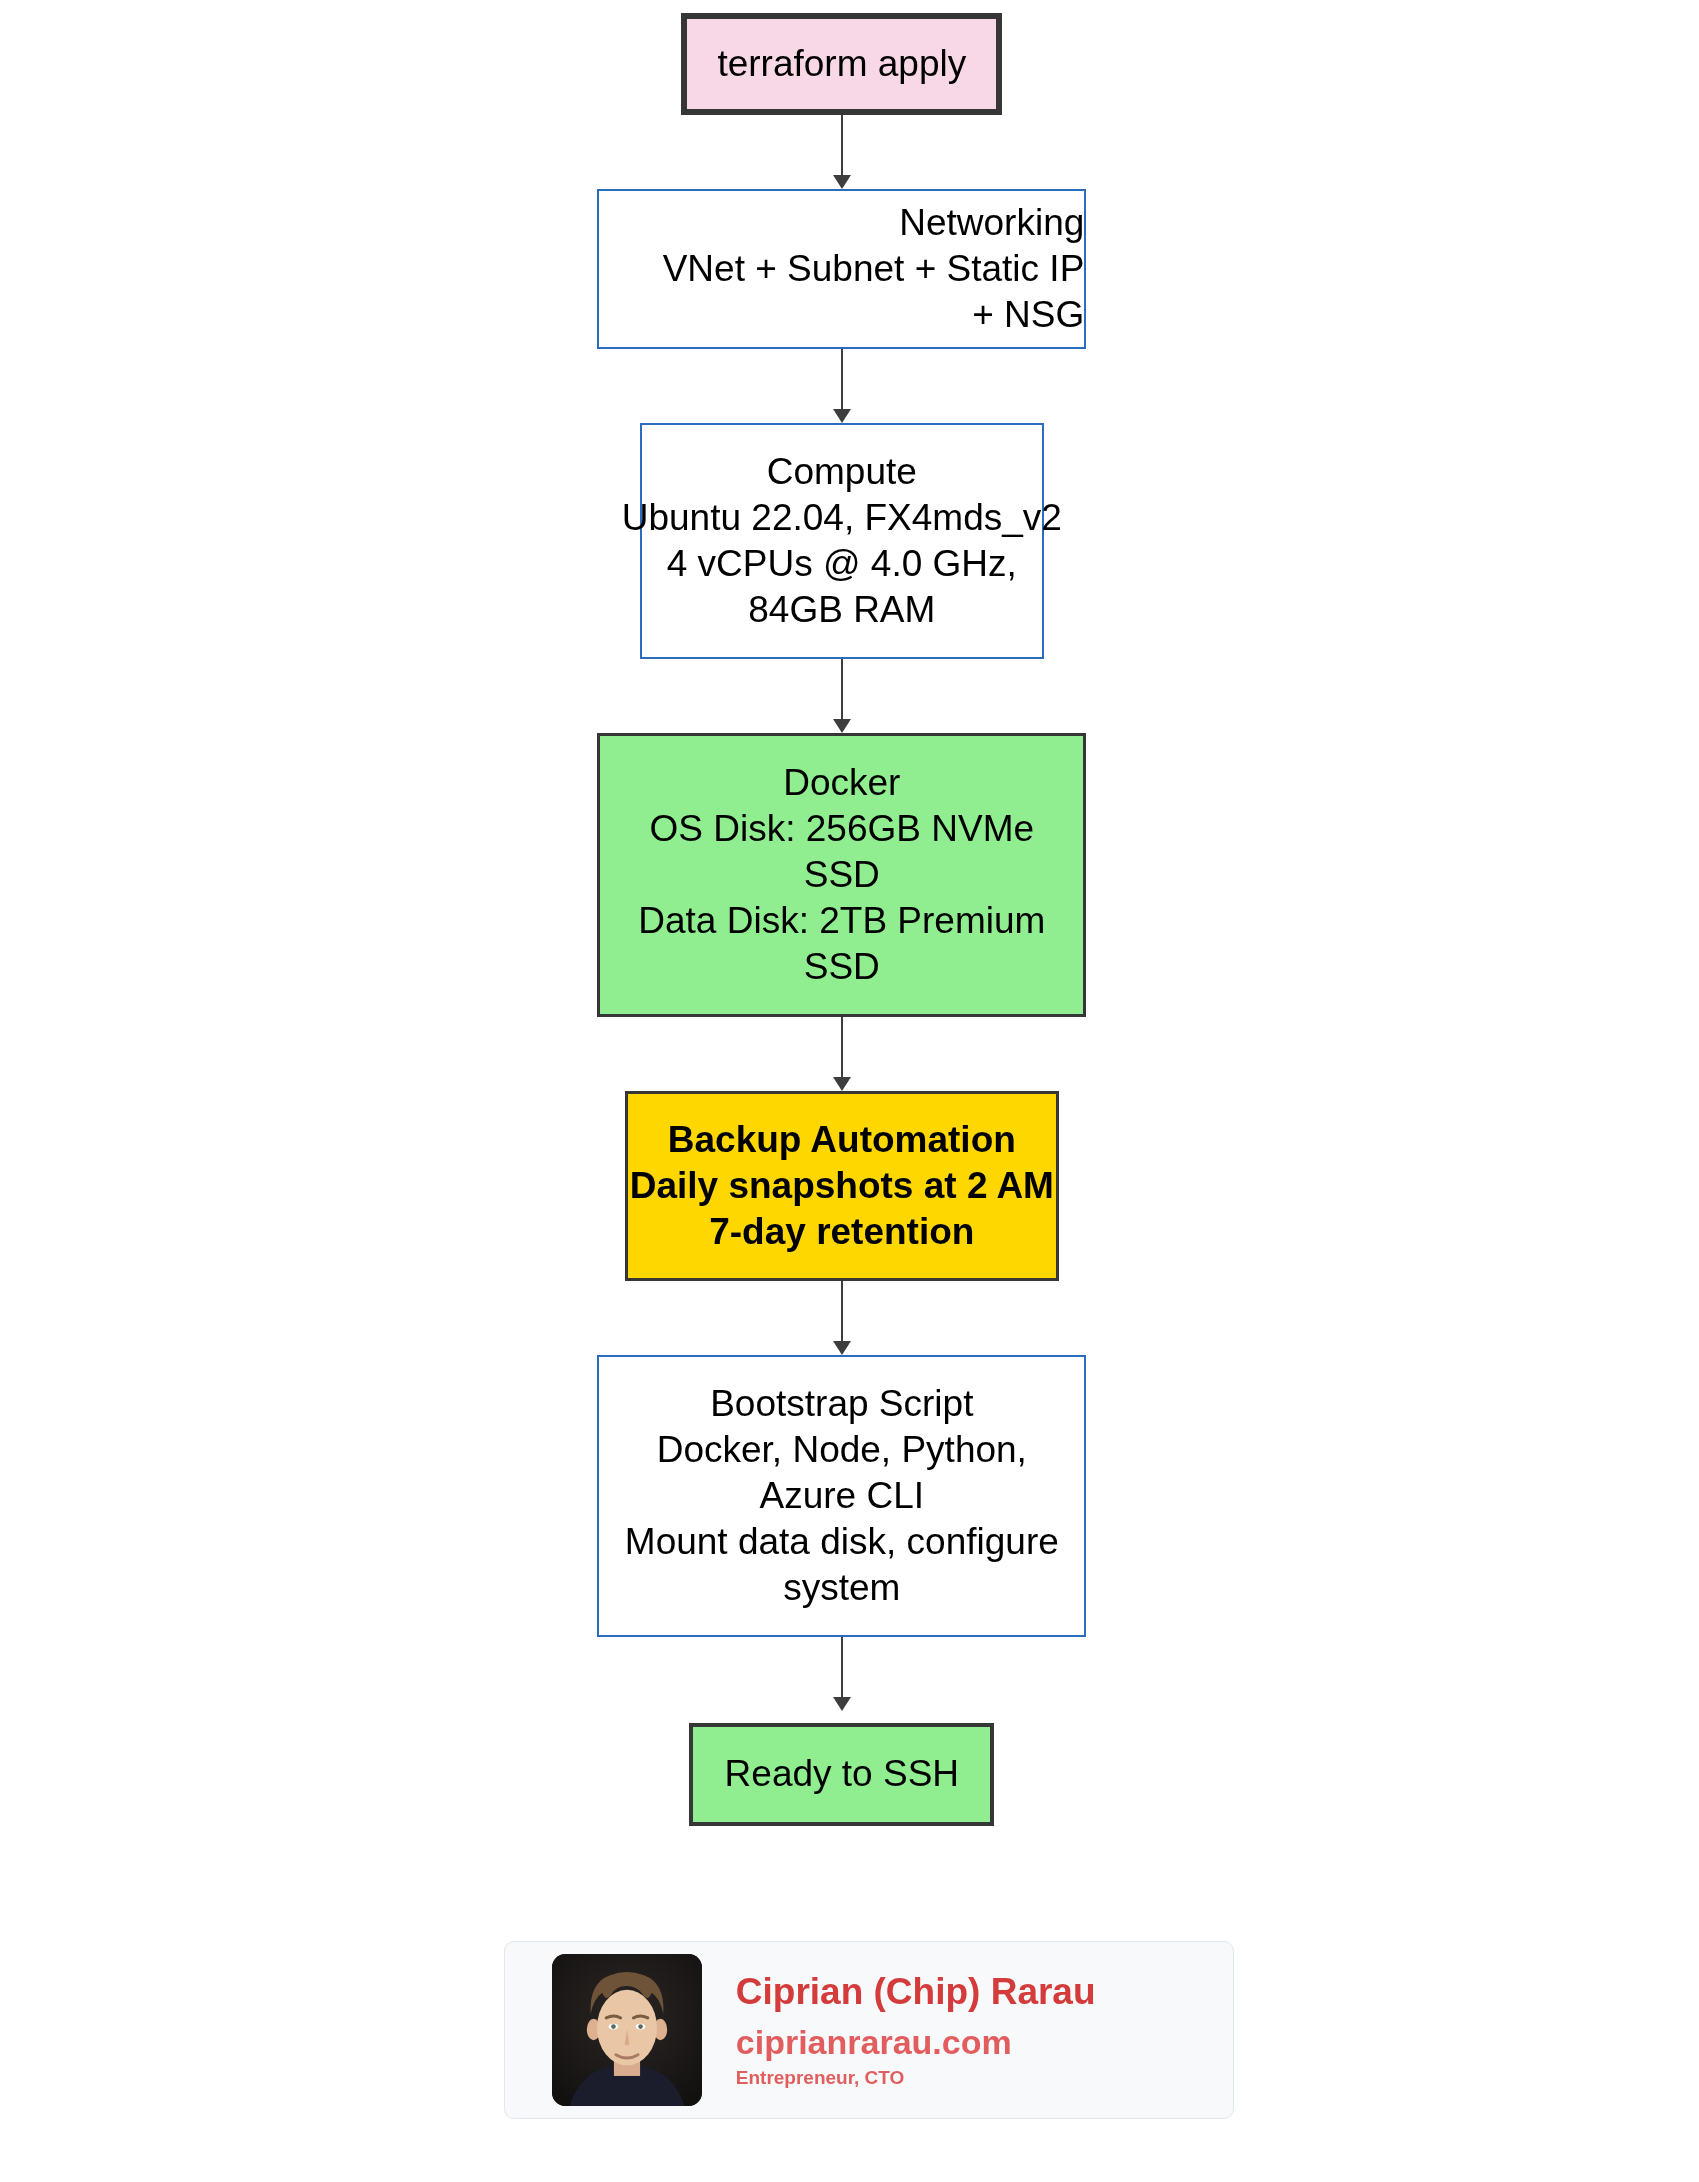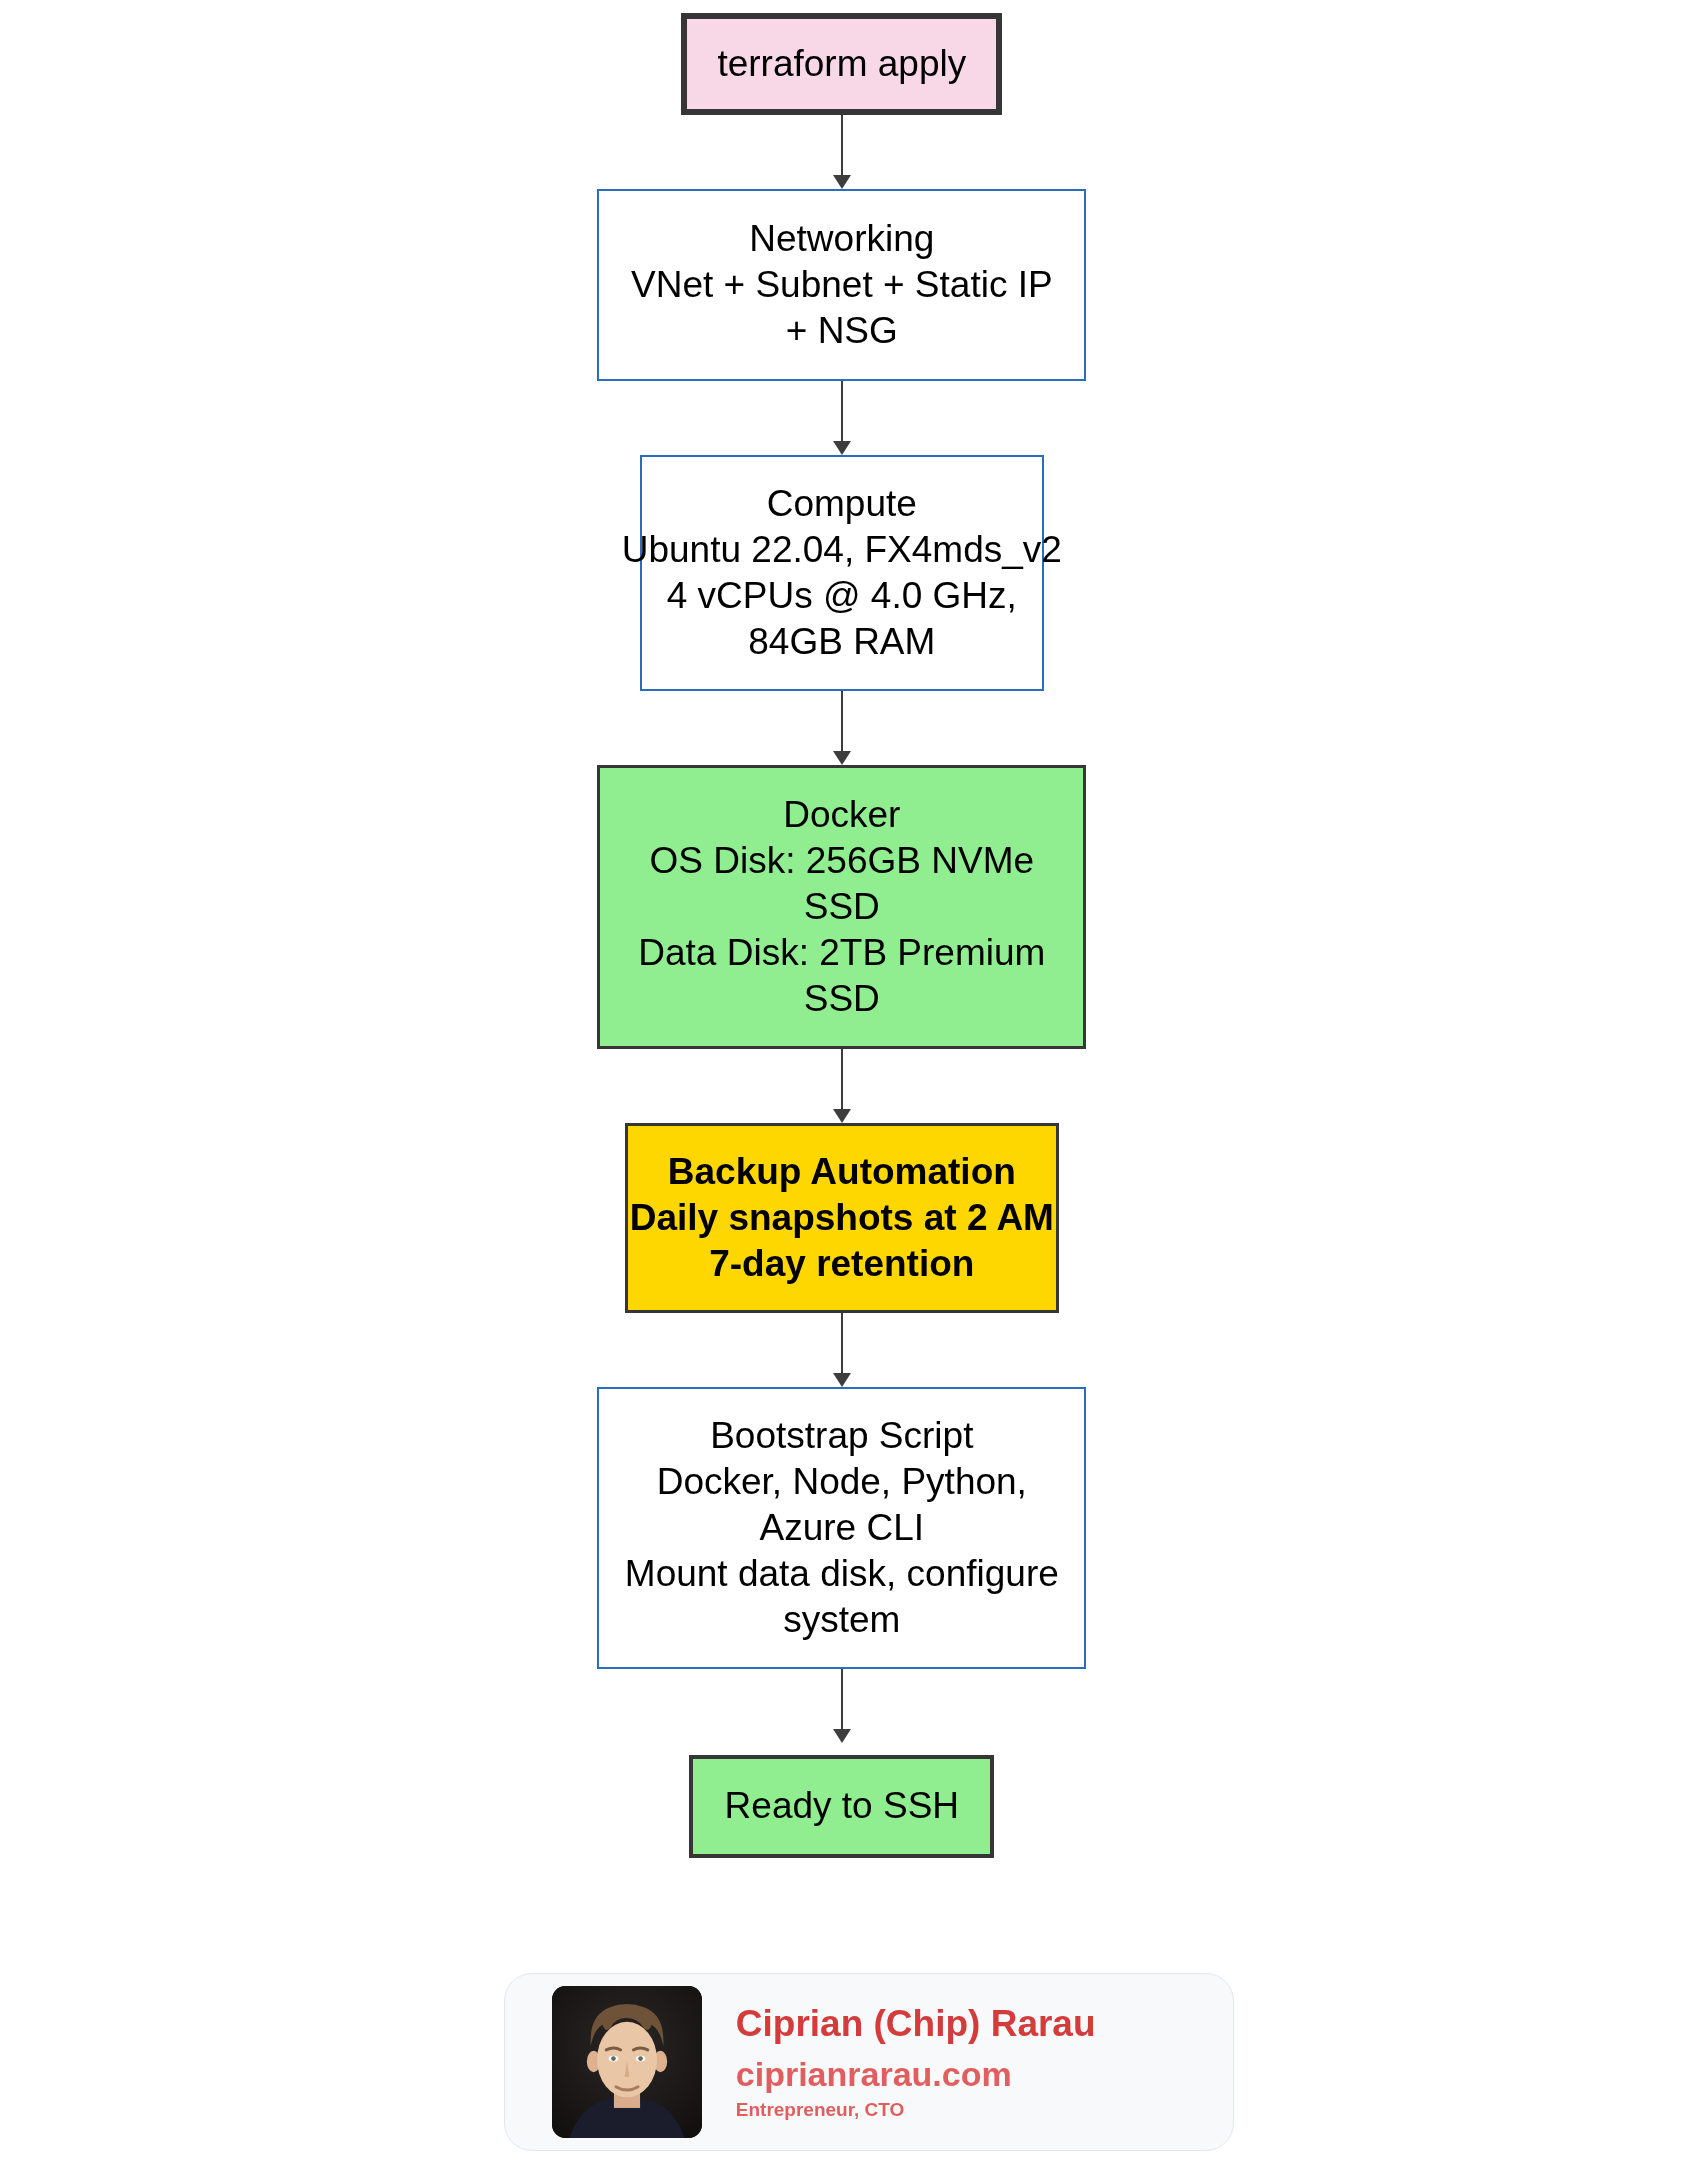--- a/index.html
+++ b/index.html
@@ -44,21 +44,21 @@
     align-items:center;
     text-align:center;
     background:#ffffff;
     color:#000000;
     font-size:37px;
     line-height:46px;
     flex-shrink:0;
   }
   .node .line{white-space:nowrap;}
   .n-terraform{width:321px;height:102px;background:var(--pink);border:6.8px solid var(--dark-border);}
-  .n-networking{width:489px;height:192px;border:2.9px solid var(--blue-border);}
+  .n-networking{width:489px;height:160px;border:2.9px solid var(--blue-border);align-items:flex-end;}
   .n-compute{width:404px;height:236px;border:2.9px solid var(--blue-border);}
   .n-storage{width:489px;height:284px;background:var(--green);border:3.9px solid var(--dark-border);}
   .n-backup{width:434px;height:190px;background:var(--gold);border:3.9px solid var(--dark-border);font-weight:bold;}
   .n-bootstrap{width:489px;height:282px;border:2.9px solid var(--blue-border);}
   .n-ready{width:305px;height:103px;background:var(--green);border:4.8px solid var(--dark-border);margin-top:12px;}
   .arrow{
     height:74px;
     display:flex;
     flex-direction:column;
     align-items:center;
@@ -77,21 +77,21 @@
     margin-top:-1px;
   }
   .author-card{
     position:relative;
     left:19.3px;
     margin:115px auto 0 auto;
     width:730px;
     height:178px;
     background:var(--card-bg);
     border:1.9px solid var(--card-border);
-    border-radius:28px;
+    border-radius:10px;
     display:flex;
     align-items:center;
     padding-left:47px;
   }
   .avatar{
     width:150px;
     height:152px;
     border-radius:13.5px;
     overflow:hidden;
     flex-shrink:0;

